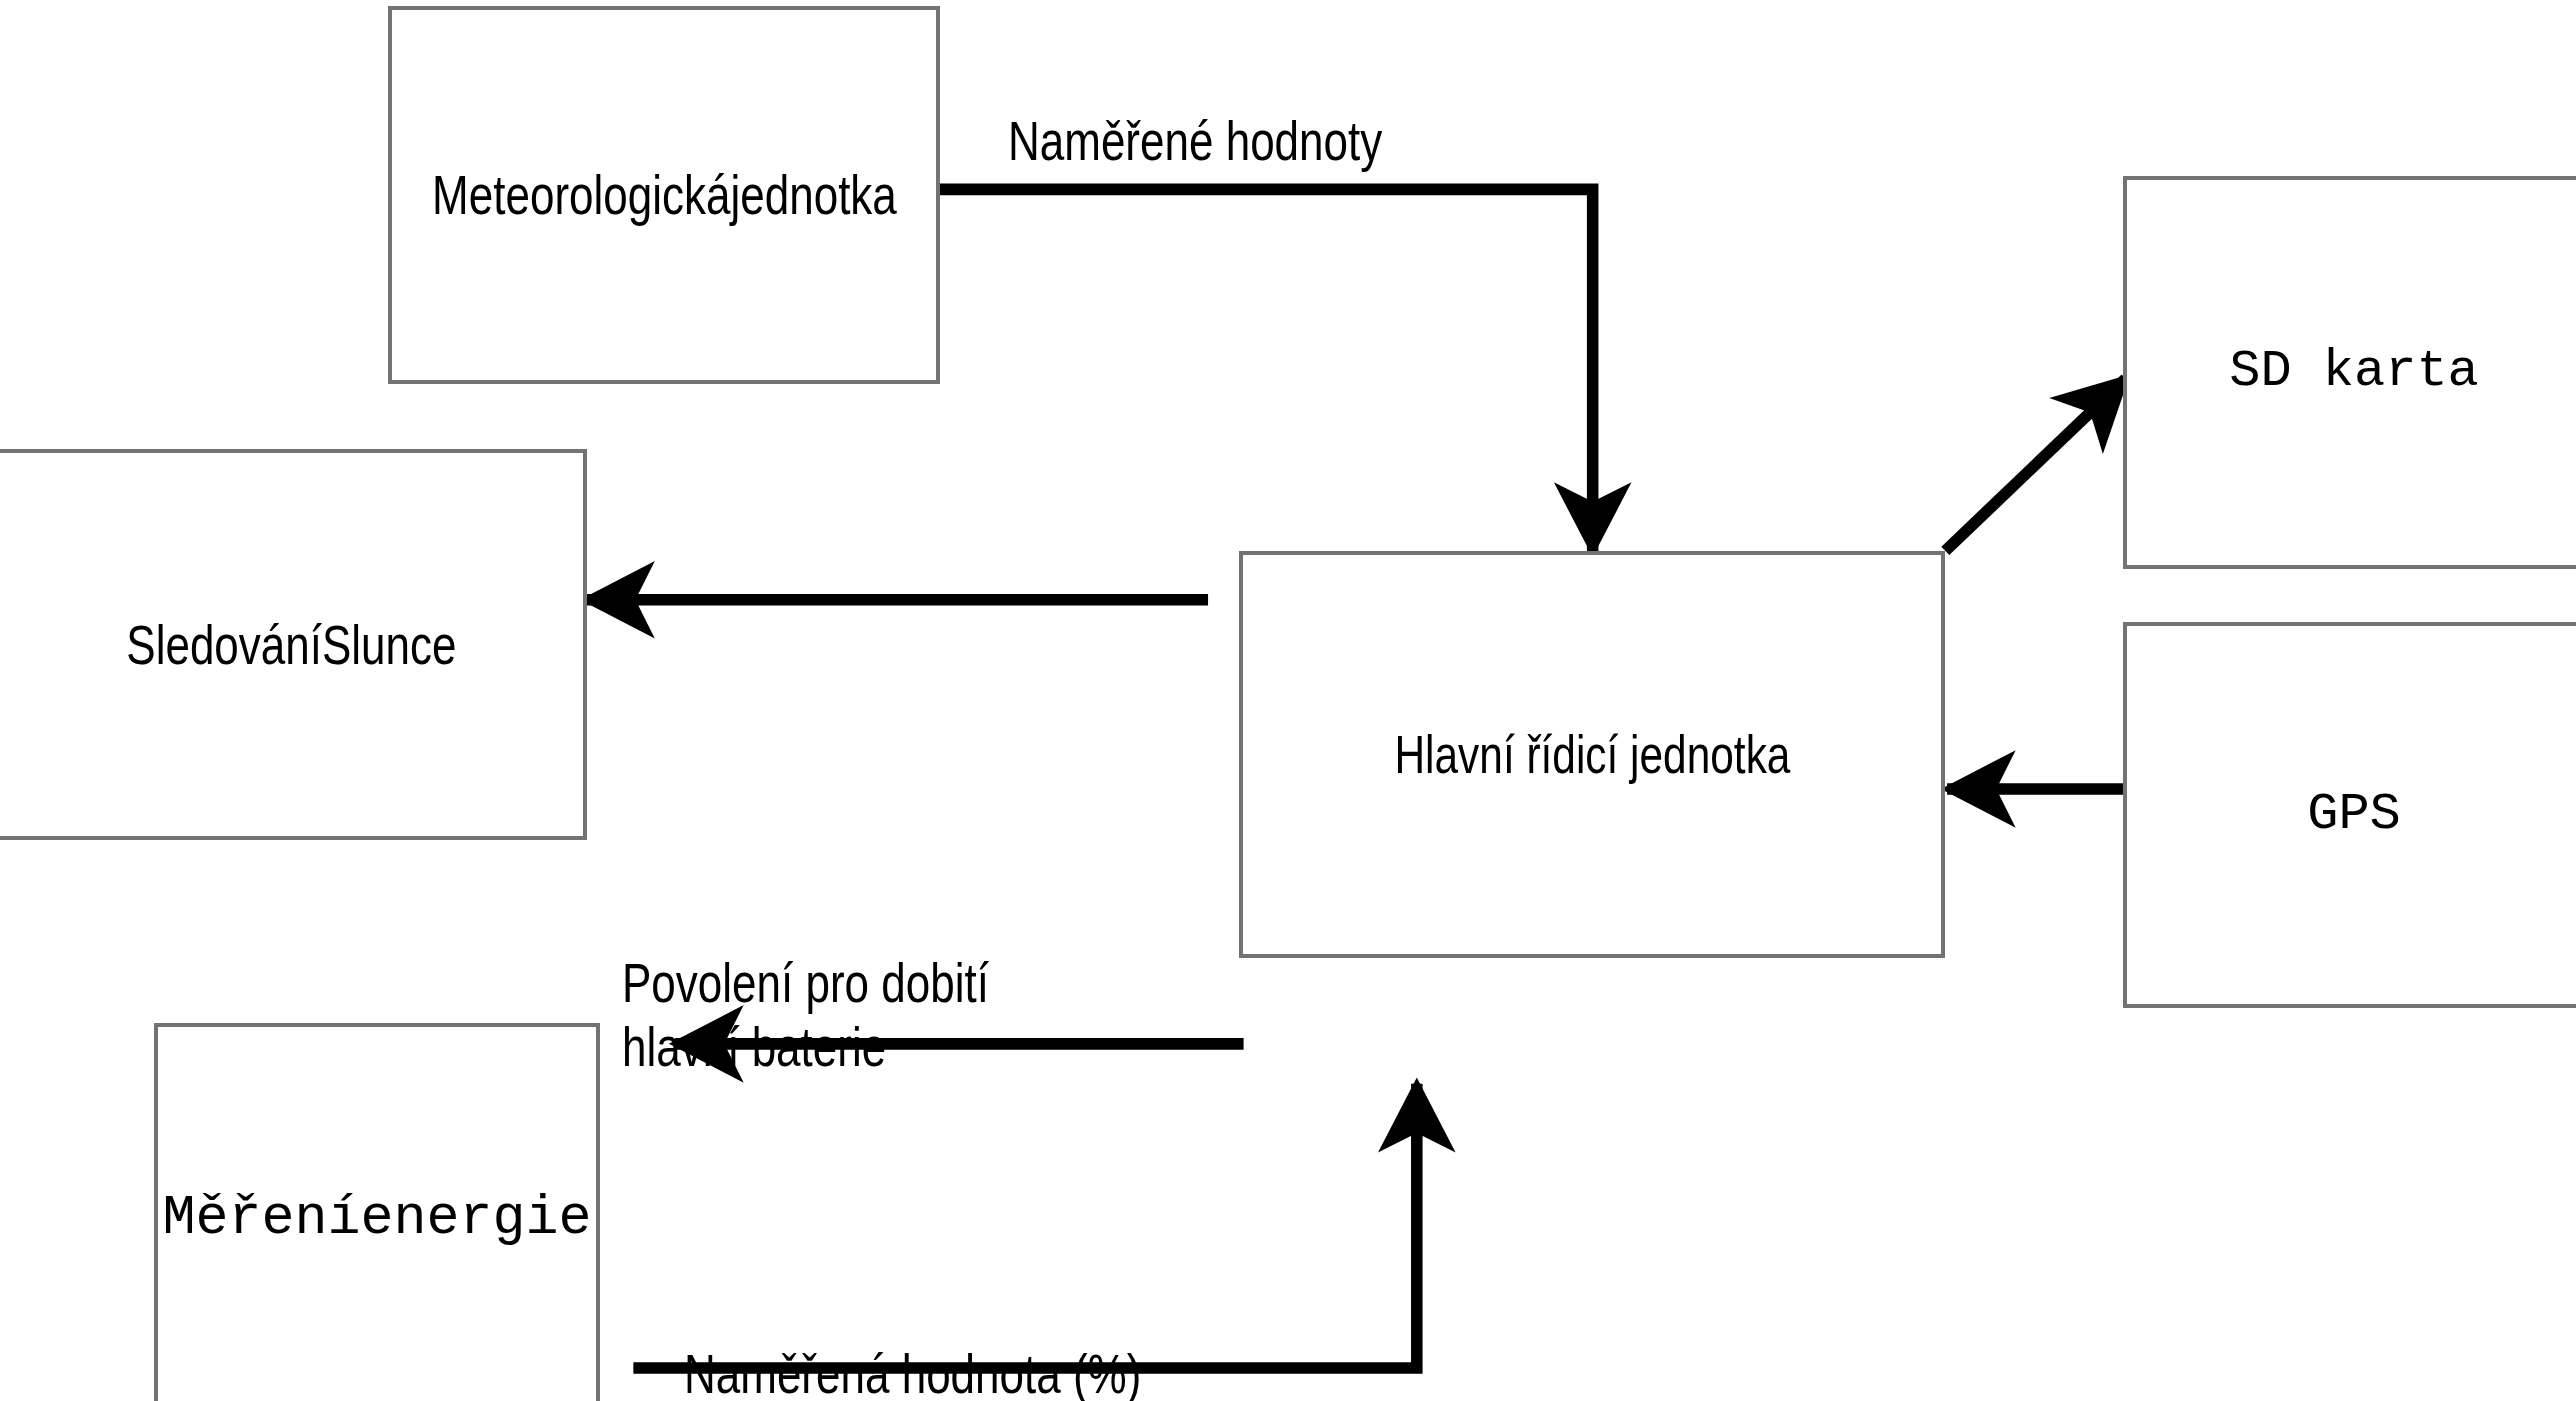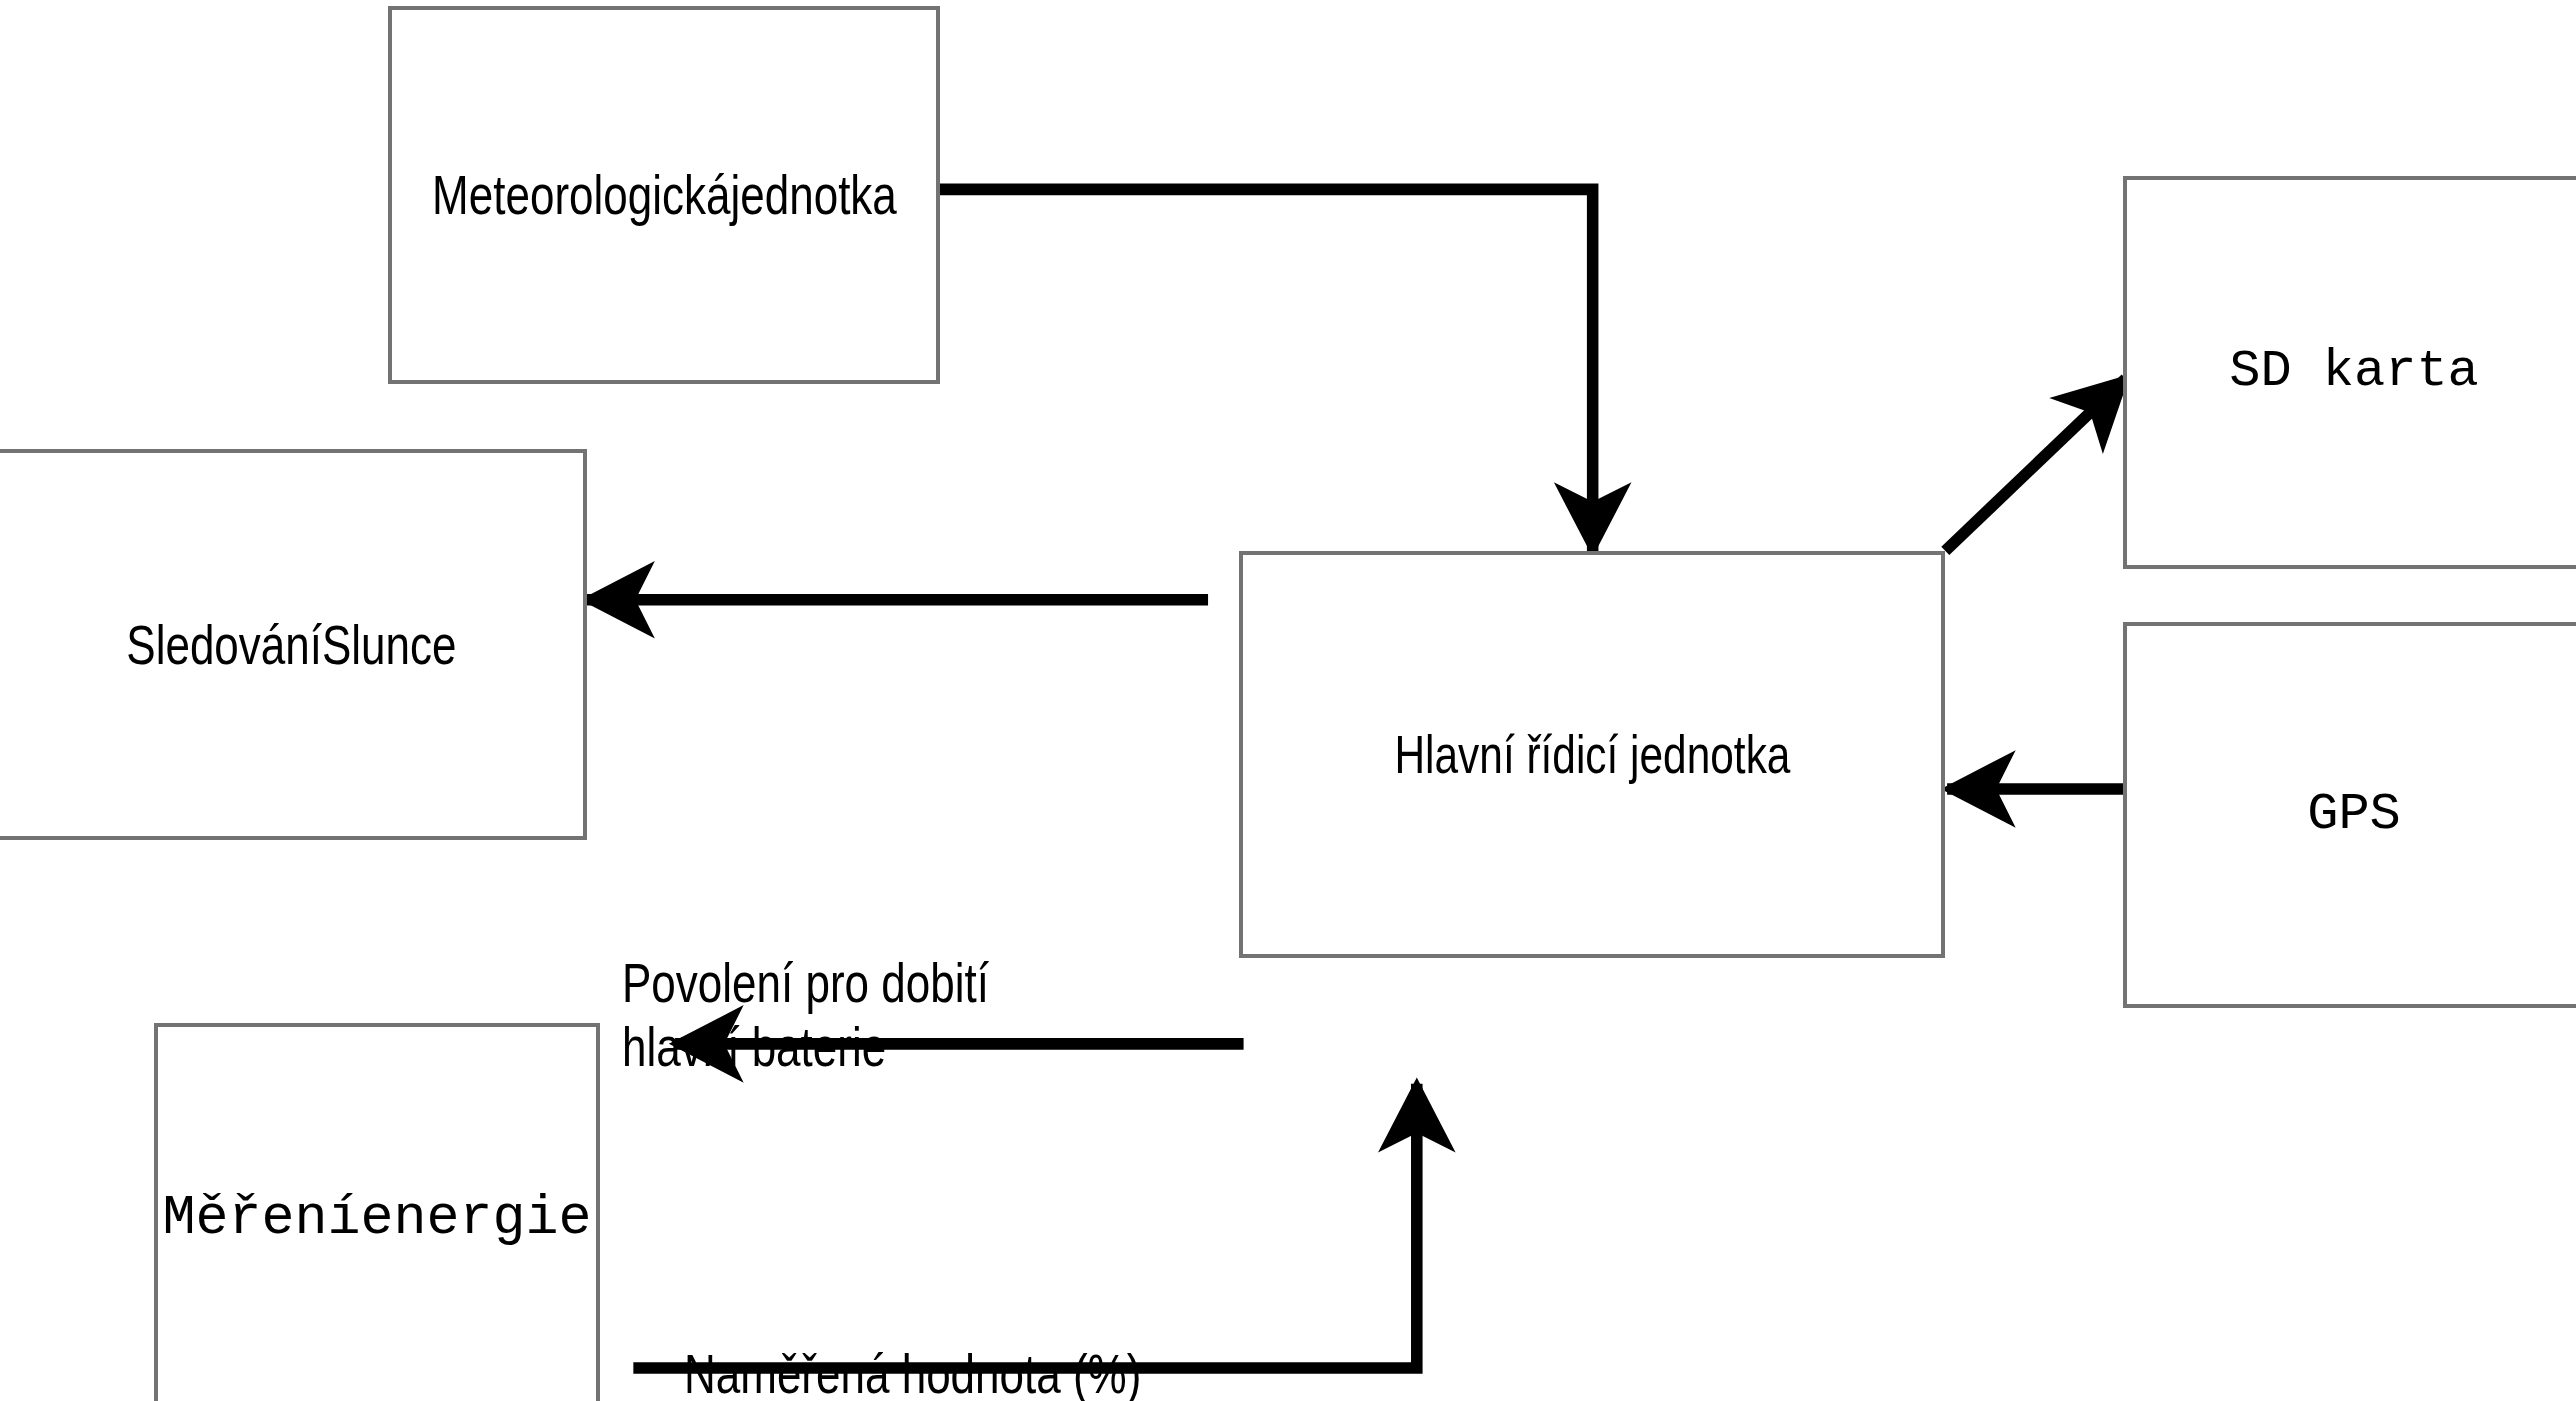--- a/index.html
+++ b/index.html
@@ -72,20 +72,23 @@
   </div>
 
   <div class="node" id="n-sd">
     <span class="lbl wide">SD karta</span>
   </div>
 
   <div class="node" id="n-gps">
     <span class="lbl wide">GPS</span>
   </div>
 
+  <div class="edge-label" id="l-naberene">
+    <span>Naměřené hodnoty</span>
+  </div>
 
 
   <div class="edge-label" id="l-povoleni">
     <span>Povolení pro dobití</span><span>hlavní baterie</span>
   </div>
 
   <div class="edge-label" id="l-hodnota">
     <span>Naměřená hodnota (%)</span>
   </div>
 

